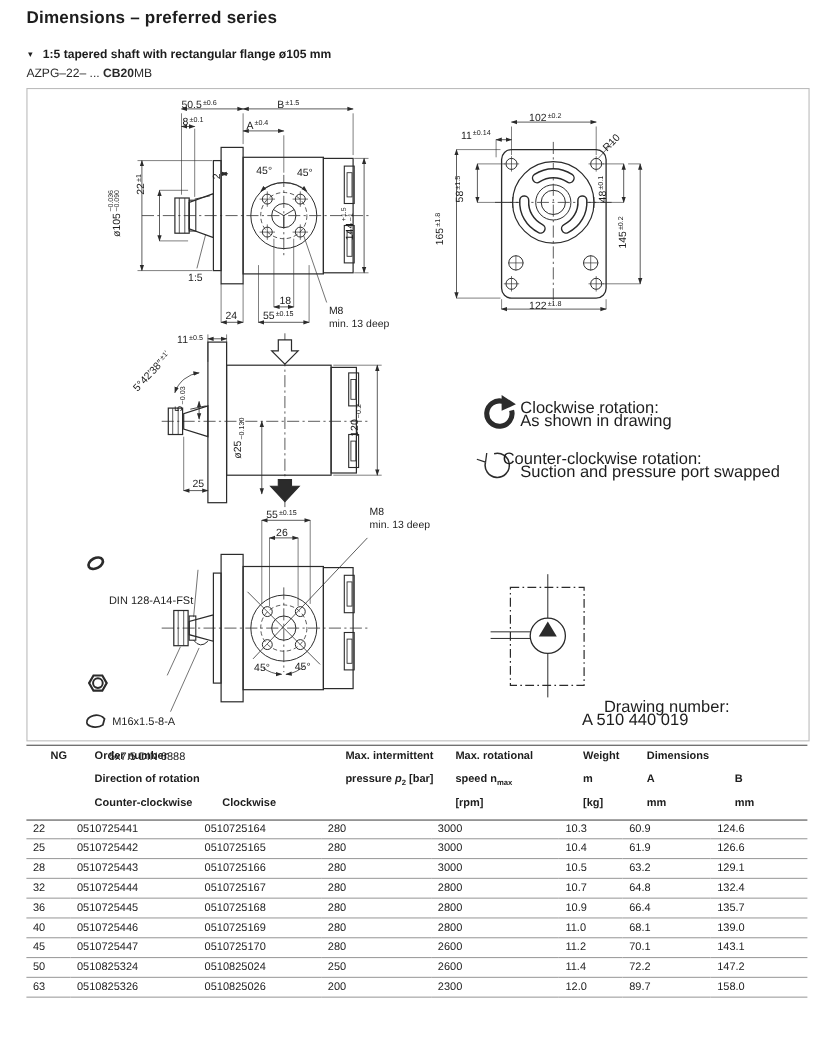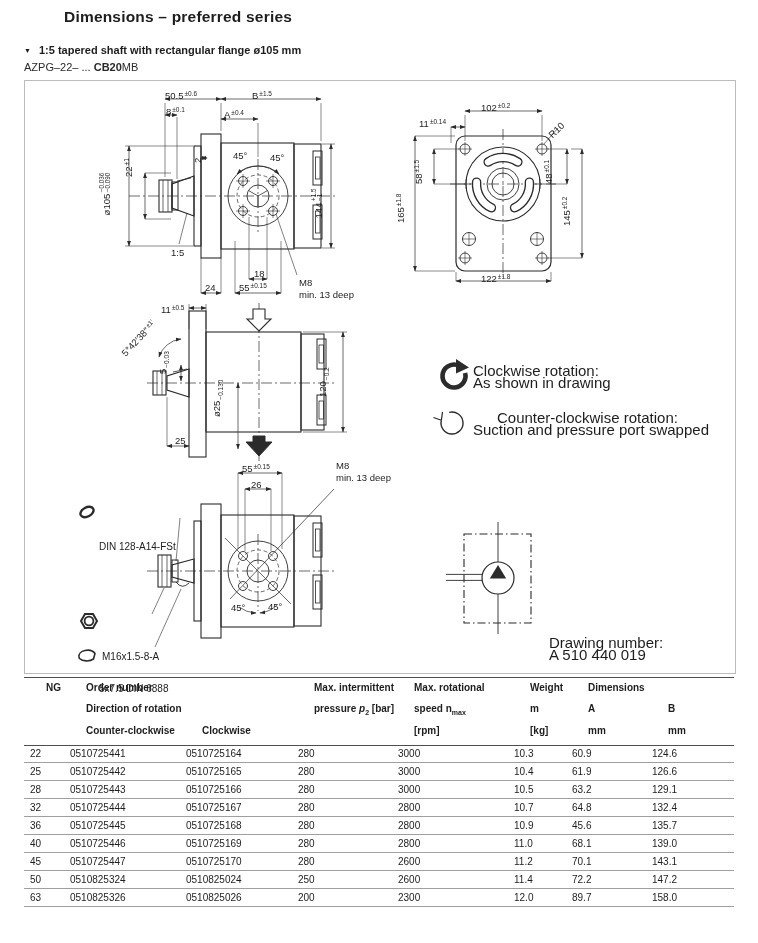--- a/index.html
+++ b/index.html
@@ -1,18 +1,18 @@
 <!DOCTYPE html>
 <html><head>
 <meta charset="utf-8">
 <style>
   html,body{margin:0;padding:0;}
   body{width:758px;height:943px;background:#fff;position:relative;
        font-family:"Liberation Sans",sans-serif;color:#1d1d1d;overflow:hidden;}
-  .title{position:absolute;left:24px;top:8px;font-size:15.5px;font-weight:bold;letter-spacing:.2px;margin-left:40px;}
+  .title{position:absolute;left:24px;top:8px;font-size:15.5px;font-weight:bold;letter-spacing:.2px;}
   .section-head{position:absolute;left:24px;top:44px;font-size:11px;font-weight:bold;}
   .section-head .marker{font-size:7px;margin-right:8px;vertical-align:1px;}
   .model-line{position:absolute;left:24px;top:61px;font-size:11px;color:#2a2a2a;}
   .model-line b{font-weight:bold;}
 
   .draw-box{position:absolute;left:24px;top:80px;width:710px;height:592px;border:1px solid #bcbcbc;background:#fff;}
   svg.art{position:absolute;left:0;top:0;}
 
   .lbl{position:absolute;font-size:9.5px;line-height:11px;white-space:nowrap;color:#1d1d1d;}
   .vert{transform:rotate(-90deg);transform-origin:0 100%;}
@@ -284,35 +284,35 @@
 
   <span class="lbl" style="left:136px;top:223px"><span>11</span><span class="tol">±0.5</span></span>
   <span class="lbl rot47" style="left:103px;top:266px"><span>5°42′38″</span><span class="tol">±1′</span></span>
   <span class="lbl vert" style="left:144px;top:281px"><span>5</span><span class="subt">−0.03</span></span>
   <span class="lbl vert" style="left:304px;top:304px"><span>120</span><span class="subt">−0.2</span></span>
   <span class="lbl vert" style="left:198px;top:324px"><span>ø25</span><span class="subt">−0.130</span></span>
   <span class="lbl" style="left:150px;top:354px"><span>25</span></span>
 
   <span class="note" style="left:448px;top:284px">Clockwise rotation:</span>
   <span class="note" style="left:448px;top:296px">As shown in drawing</span>
-  <span class="note" style="left:472px;top:331px">Counter-clockwise rotation:</span>
+  <span class="note" style="left:432px;top:331px">Counter-clockwise rotation:</span>
   <span class="note" style="left:448px;top:343px">Suction and pressure port swapped</span>
 
   <span class="lbl" style="left:217px;top:382px"><span>55</span><span class="tol">±0.15</span></span>
   <span class="lbl" style="left:226px;top:398px"><span>26</span></span>
   <span class="lbl" style="left:311px;top:379px"><span>M8</span></span>
   <span class="lbl" style="left:311px;top:391px"><span>min. 13 deep</span></span>
   <span class="lbl" style="left:206px;top:521px"><span>45°</span></span>
   <span class="lbl" style="left:243px;top:520px"><span>45°</span></span>
   <span class="callout" style="left:74px;top:424px">DIN 128-A14-FSt</span>
   <span class="callout" style="left:77px;top:534px">M16x1.5-8-A</span>
   <span class="callout" style="left:74px;top:566px">5x7.5 DIN 6888</span>
 
   <span class="note" style="left:524px;top:556px">Drawing number:</span>
-  <span class="note" style="left:524px;top:568px">A 510 440 019</span>
+  <span class="note" style="left:504px;top:568px">A 510 440 019</span>
 </div>
 
 <div class="thead">
   <span class="h" style="left:6px;top:4px">NG</span>
   <span class="h" style="left:46px;top:4px">Order number</span>
   <span class="h" style="left:46px;top:25px">Direction of rotation</span>
   <span class="h" style="left:46px;top:47px">Counter-clockwise</span>
   <span class="h" style="left:162px;top:47px">Clockwise</span>
   <span class="h" style="left:274px;top:4px">Max. intermittent</span>
   <span class="h" style="left:274px;top:25px"><span>pressure </span><span class="var">p</span><sub>2</sub><span> [bar]</span></span>
@@ -381,21 +381,21 @@
         <td>64.8</td>
         <td>132.4</td>
       </tr>
       <tr>
         <td>36</td>
         <td>0510725445</td>
         <td>0510725168</td>
         <td>280</td>
         <td>2800</td>
         <td>10.9</td>
-        <td>45.6</td>
+        <td>66.4</td>
         <td>135.7</td>
       </tr>
       <tr>
         <td>40</td>
         <td>0510725446</td>
         <td>0510725169</td>
         <td>280</td>
         <td>2800</td>
         <td>11.0</td>
         <td>68.1</td>

